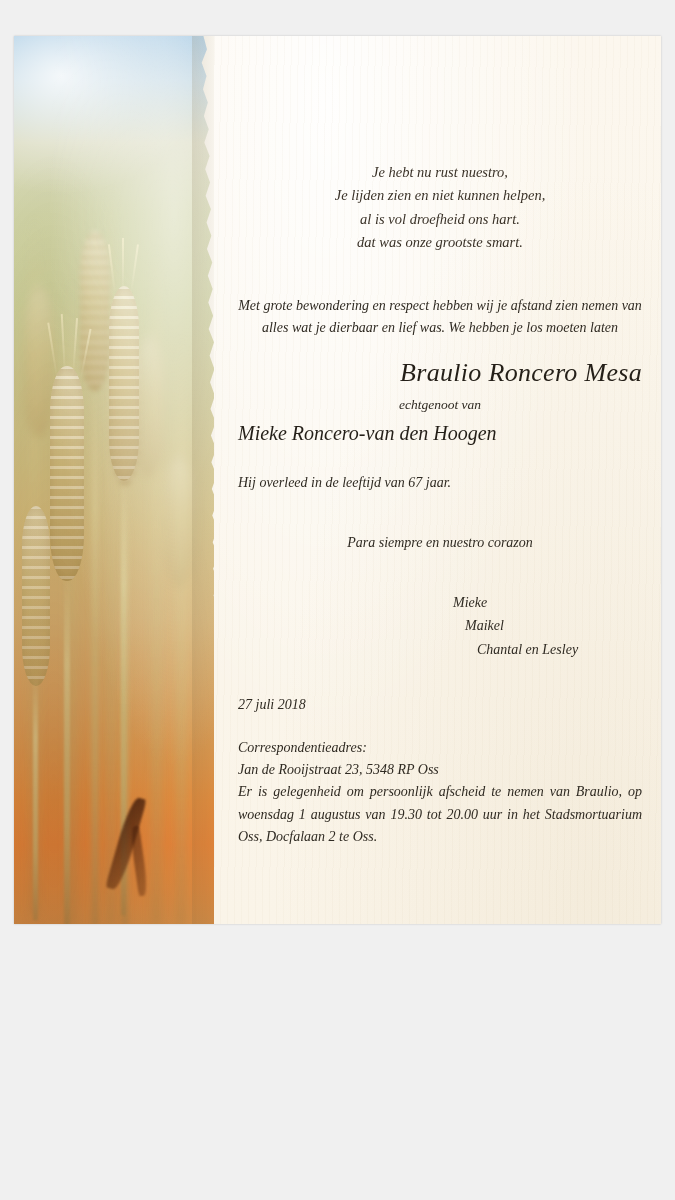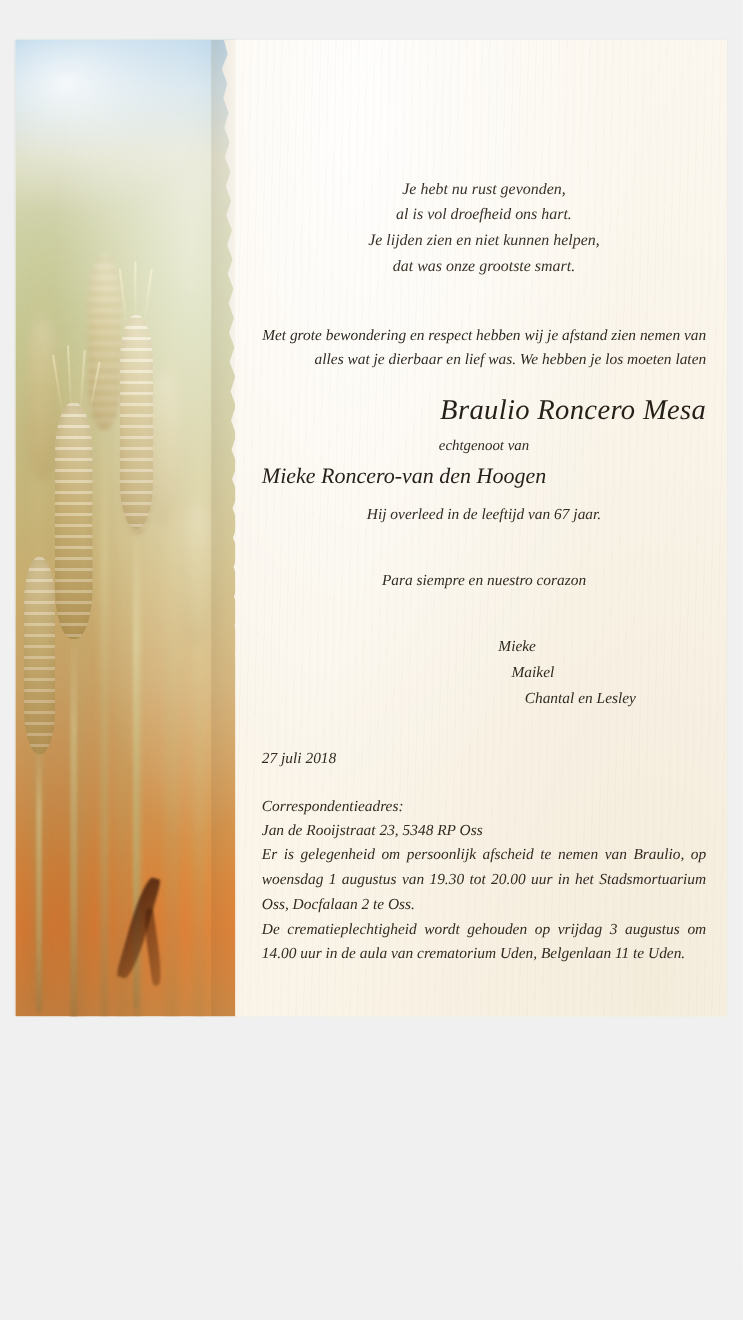--- a/index.html
+++ b/index.html
@@ -171,21 +171,21 @@
     line-height: 1.62;
     color: #3a3228;
   }
   .verse div { white-space: nowrap; }
 
   .intro {
     margin-top: 40px;
     font-style: italic;
     font-size: 14px;
     line-height: 1.55;
-    text-align: right;
+    text-align: center;
   }
 
   .deceased {
     margin-top: 20px;
     text-align: right;
     font-style: italic;
     font-size: 26px;
     letter-spacing: .3px;
     color: #241f18;
   }
@@ -196,24 +196,23 @@
     font-size: 13.5px;
   }
   .partner {
     margin-top: 9px;
     text-align: left;
     font-style: italic;
     font-size: 20px;
     color: #241f18;
   }
   .age {
-    margin-top: 16px;
-    font-style: italic;
-    font-size: 14px;
-    text-align: center;
+    margin-top: 30px;
+    font-style: italic;
+    font-size: 14px;
   }
   .spanish {
     margin-top: 44px;
     text-align: center;
     font-style: italic;
     font-size: 14px;
   }
   .survivors {
     margin-top: 40px;
     font-style: italic;
@@ -296,23 +295,23 @@
 
   <div class="torn"></div>
   <div class="torn-shade"></div>
 
   <div class="paper">
     <div class="paper-texture"></div>
 
     <div class="content">
 
       <div class="verse">
-        <div>Je hebt nu rust gevonden,</div>
+        <div>Je hebt nu rust nuestro,</div>
+        <div>Je lijden zien en niet kunnen helpen,</div>
         <div>al is vol droefheid ons hart.</div>
-        <div>Je lijden zien en niet kunnen helpen,</div>
         <div>dat was onze grootste smart.</div>
       </div>
 
       <div class="intro">Met grote bewondering en respect hebben wij je afstand zien nemen van alles wat je dierbaar en lief was. We hebben je los moeten laten</div>
 
       <div class="deceased">Braulio Roncero Mesa</div>
       <div class="rel">echtgenoot van</div>
       <div class="partner">Mieke Roncero-van den Hoogen</div>
 
       <div class="age">Hij overleed in de leeftijd van 67 jaar.</div>
@@ -326,17 +325,16 @@
       </div>
 
       <div class="date">27 juli 2018</div>
 
       <div class="corr">
         <div>Correspondentieadres:</div>
         <div>Jan de Rooijstraat 23, 5348 RP Oss</div>
       </div>
 
       <div class="para">Er is gelegenheid om persoonlijk afscheid te nemen van Braulio, op woensdag 1 augustus van 19.30 tot 20.00 uur in het Stadsmortuarium Oss, Docfalaan 2 te Oss.</div>
-      <div class="para">De crematieplechtigheid wordt gehouden op vrijdag 3 augustus om 14.00 uur in de aula van crematorium Uden, Belgenlaan 11 te Uden.</div>
 
     </div>
   </div>
 </div>
 
 </body></html>

